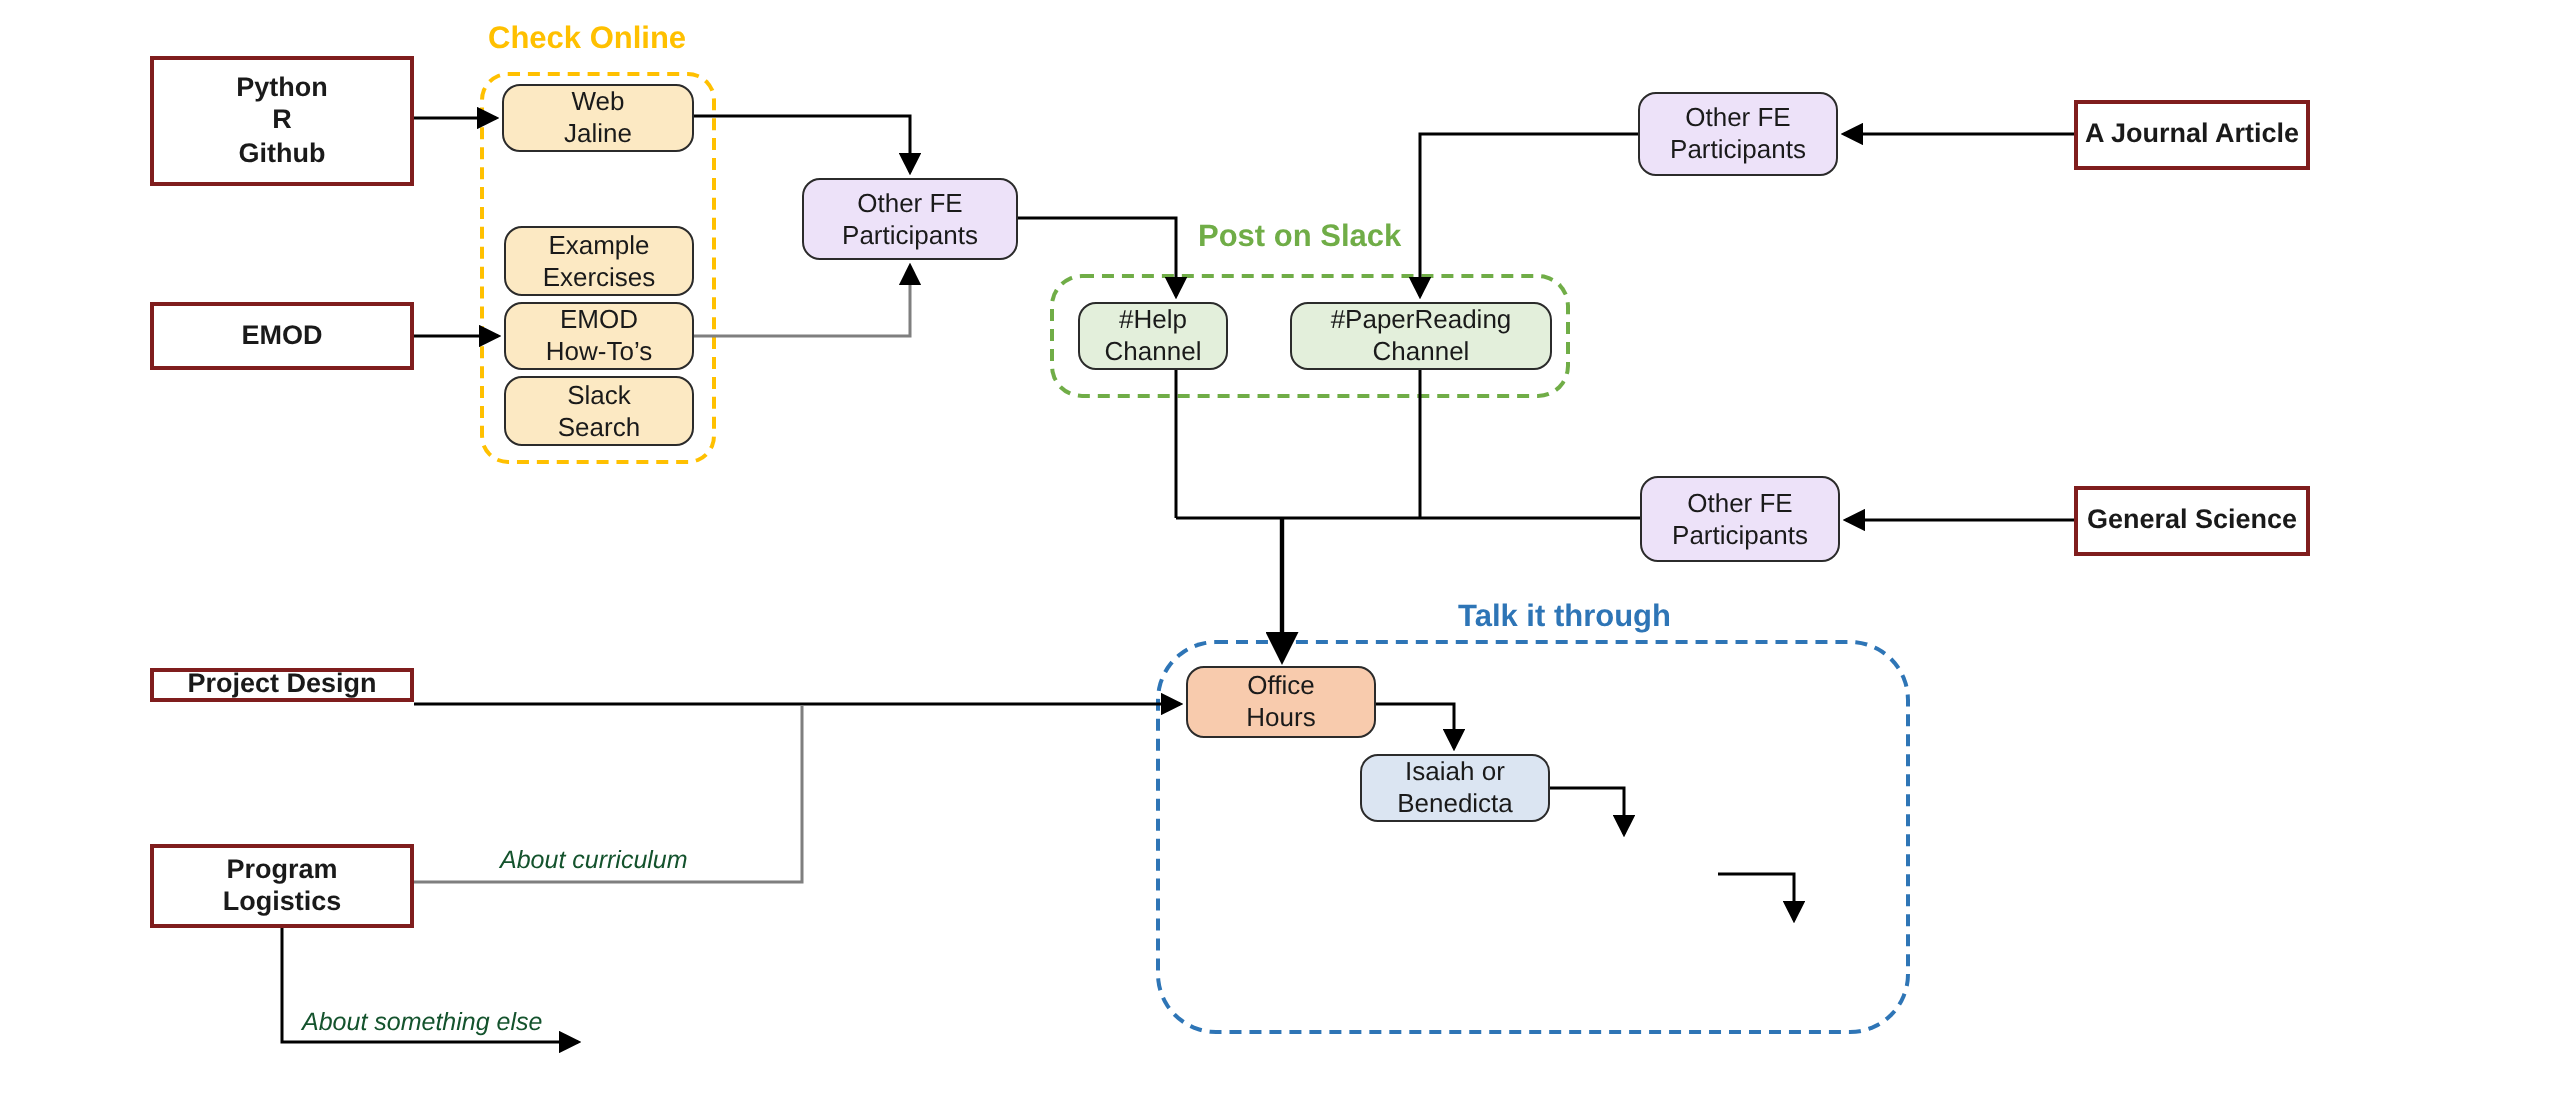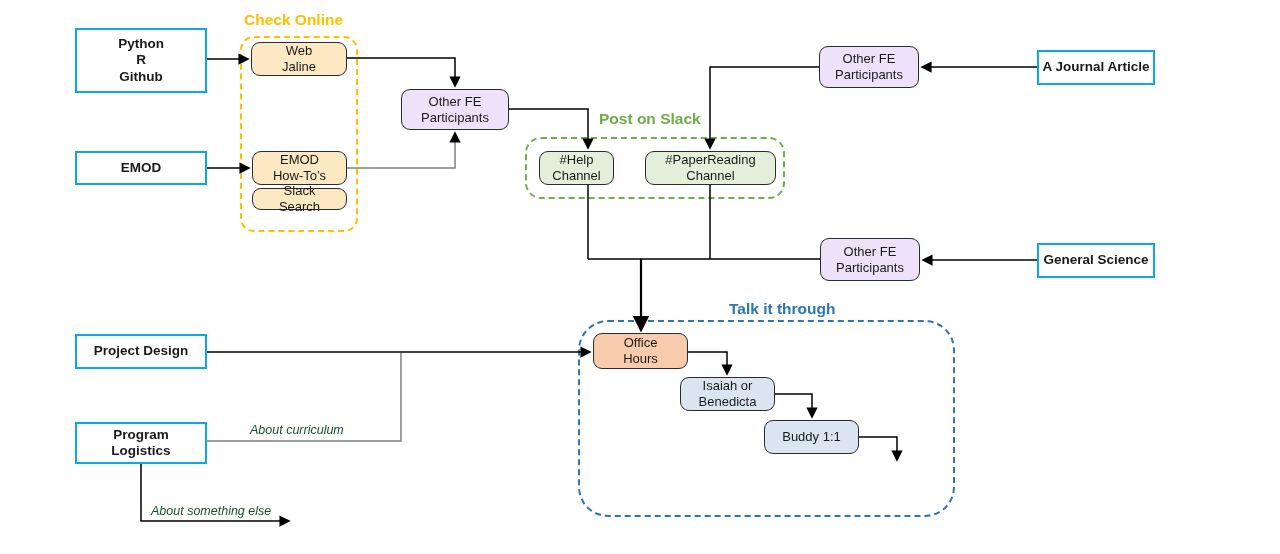--- a/index.html
+++ b/index.html
@@ -8,21 +8,21 @@
     font-family:"Liberation Sans",sans-serif;
     border-radius:19px;
   }
   .canvas svg{position:absolute;left:0;top:0;z-index:1;}
   .node{
     position:absolute;z-index:2;display:flex;align-items:center;justify-content:center;
     text-align:center;white-space:pre-line;box-sizing:border-box;color:#1a1a1a;
     line-height:1.22;
   }
   .plain{
-    background:#fff;border:2px solid #0ea5e9;font-weight:bold;font-size:13.5px;
+    background:#fff;border:2px solid #7f1d1d;font-weight:bold;font-size:13.5px;
   }
   .round{
     border:1.6px solid #2b2b2b;border-radius:9px;font-size:13px;
   }
   .yellow{background:#FCE9C3;}
   .purple{background:#EDE2F9;}
   .green{background:#E3EFDB;}
   .orange{background:#F8CBAD;}
   .blue{background:#DBE5F2;}
   .group{
@@ -82,46 +82,47 @@
       <path d="M859,437 H897 V460" marker-end="url(#arrow)"></path>
     </g>
   </svg>
 
   <div class="node plain" style="left:75px;top:28px;width:132px;height:65px;">Python
 R
 Github</div>
   <div class="node plain" style="left:75px;top:151px;width:132px;height:34px;">EMOD</div>
   <div class="node plain" style="left:1037px;top:50px;width:118px;height:35px;">A Journal Article</div>
   <div class="node plain" style="left:1037px;top:243px;width:118px;height:35px;">General Science</div>
-  <div class="node plain" style="left:75px;top:334px;width:132px;height:35px;">Project Design</div>
+  <div class="node plain" style="left:75px;top:334px;width:132px;height:17px;">Project Design</div>
   <div class="node plain" style="left:75px;top:422px;width:132px;height:42px;">Program
 Logistics</div>
 
   <div class="node round yellow" style="left:251px;top:42px;width:96px;height:34px;">Web
 Jaline</div>
+  <div class="node round yellow" style="left:252px;top:113px;width:95px;height:35px;">Example
+Exercises</div>
   <div class="node round yellow" style="left:252px;top:151px;width:95px;height:34px;">EMOD
 How-To’s</div>
-  <div class="node round yellow" style="left:252px;top:188px;width:95px;height:22px;">Slack
+  <div class="node round yellow" style="left:252px;top:188px;width:95px;height:35px;">Slack
 Search</div>
 
   <div class="node round purple" style="left:401px;top:89px;width:108px;height:41px;">Other FE
 Participants</div>
   <div class="node round purple" style="left:819px;top:46px;width:100px;height:42px;">Other FE
 Participants</div>
   <div class="node round purple" style="left:820px;top:238px;width:100px;height:43px;">Other FE
 Participants</div>
 
   <div class="node round green" style="left:539px;top:151px;width:75px;height:34px;">#Help
 Channel</div>
   <div class="node round green" style="left:645px;top:151px;width:131px;height:34px;">#PaperReading
 Channel</div>
 
   <div class="node round orange" style="left:593px;top:333px;width:95px;height:36px;">Office
 Hours</div>
   <div class="node round blue" style="left:680px;top:377px;width:95px;height:34px;">Isaiah or
 Benedicta</div>
-  <div class="node round blue" style="left:764px;top:420px;width:95px;height:34px;">Buddy 1:1</div>
 
 
   <div class="elabel" style="left:250px;top:423px;">About curriculum</div>
   <div class="elabel" style="left:151px;top:504px;">About something else</div>
 
 </div>
 
 </body></html>

